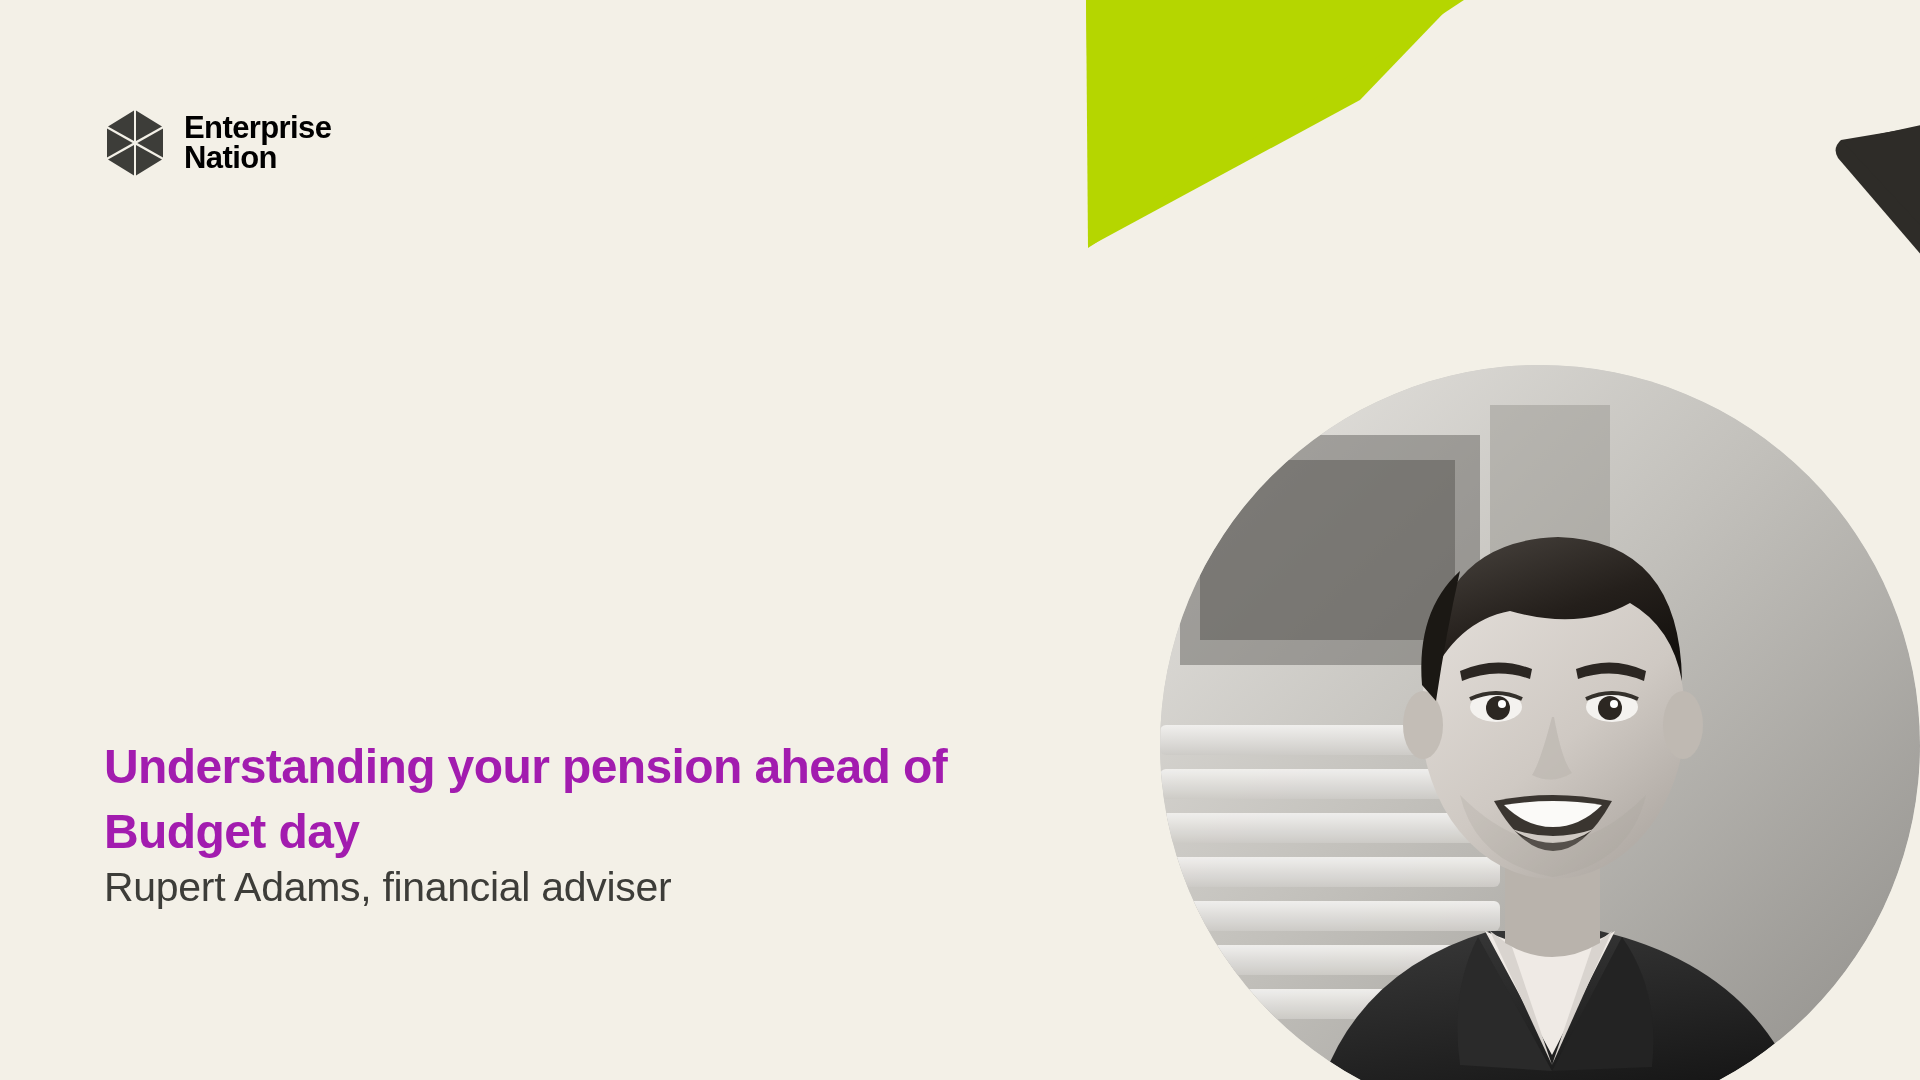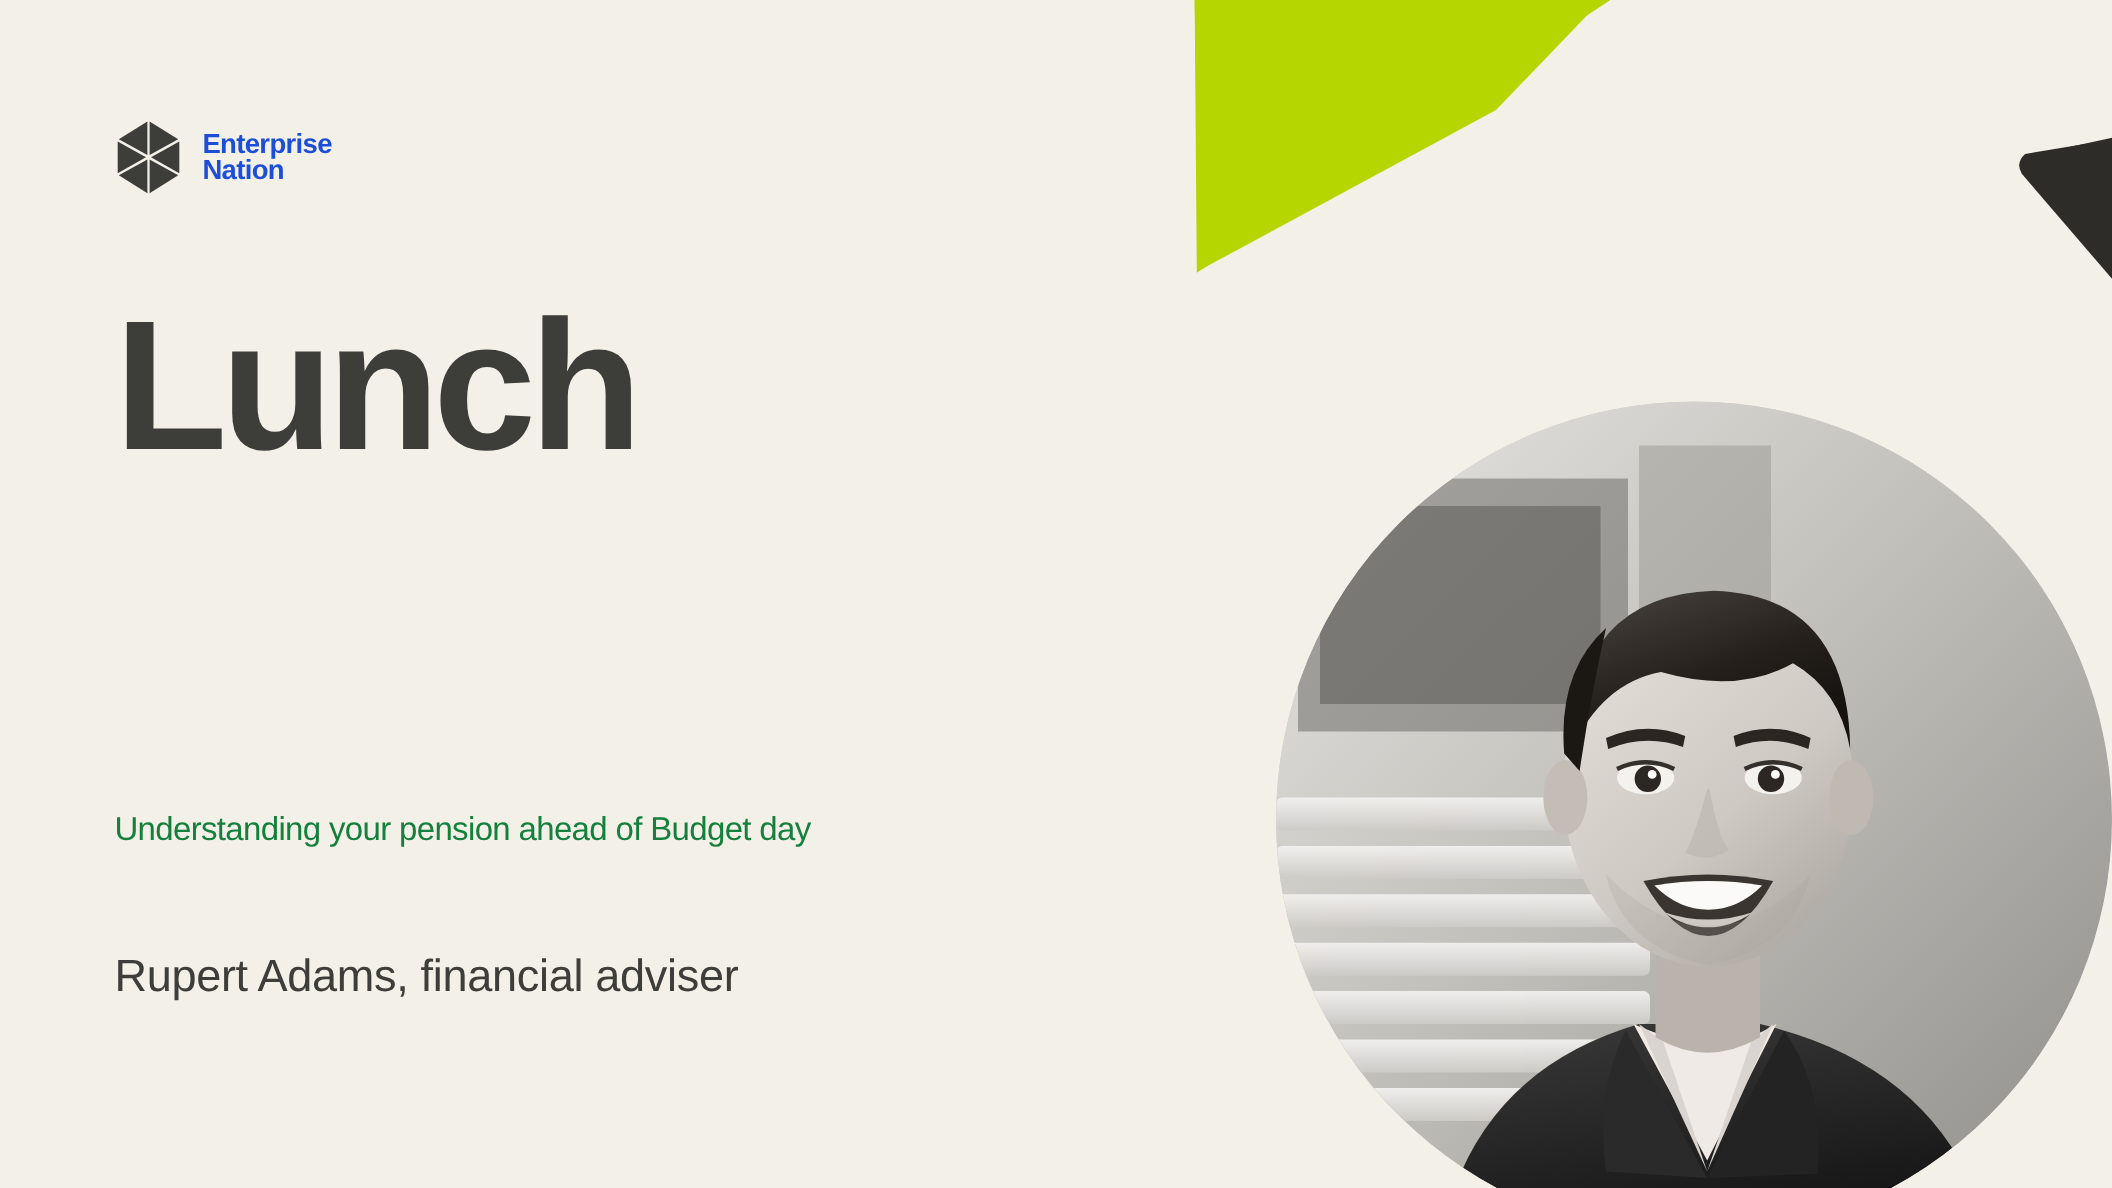--- a/index.html
+++ b/index.html
@@ -13,23 +13,23 @@
   
   #shapes { position:absolute; inset:0; width:1920px; height:1080px; pointer-events:none; }
 
   
   .logo-block {
     position:absolute; left:104px; top:108px;
     display:flex; align-items:center; gap:18px;
   }
   .logo-mark { width:62px; height:70px; flex:none; display:block; }
   .logo-word {
-    color:#1d4ed8;
+    color:#000000;
     font-weight:bold;
-    font-size:25px;
+    font-size:31px;
     line-height:0.96;
     letter-spacing:-0.6px;
     white-space:pre-line;
   }
 
   
   .headline { position:absolute; left:104px; top:278px; }
   .headline-line {
     font-weight:bold;
     font-size:168px;
@@ -37,23 +37,23 @@
     letter-spacing:-6px;
     white-space:pre;
   }
   .hl-dark  { color:#3d3d39; }
   .hl-green { color:#b5d600; }
 
   
   .subhead {
     position:absolute; left:104px; top:735px;
     width:880px;
-    color:#15803d;
-    font-weight:normal;
-    font-size:30px;
+    color:#a21caf;
+    font-weight:bold;
+    font-size:48px;
     line-height:1.35;
     letter-spacing:-0.6px;
   }
   .presenter {
     position:absolute; left:104px; top:864px;
     color:#3d3d39;
     font-weight:normal;
     font-size:41px;
     letter-spacing:-0.3px;
     text-align:center;
@@ -92,21 +92,20 @@
       <path d="M3.0 20.6 L28.7 35.0 L3.0 49.4 Z"></path>
       <path d="M30.0 37.0 L30.0 67.6 L4.0 51.4 Z"></path>
       <path d="M32.0 37.0 L58.0 51.4 L32.0 67.6 Z"></path>
     </g>
   </svg>
   <div class="logo-word">Enterprise
 Nation</div>
 </div>
 
 <div class="headline">
-  <div class="headline-line hl-dark">Lunch</div>
 </div>
 
 <div class="subhead">Understanding your pension ahead of Budget day</div>
 <div class="presenter">Rupert Adams, financial adviser</div>
 
 <div class="portrait">
   <svg viewBox="0 0 760 760">
     <defs>
       <linearGradient id="bgG" x1="0" y1="0" x2="1" y2="1">
         <stop offset="0%" stop-color="#e8e6e2"></stop>

